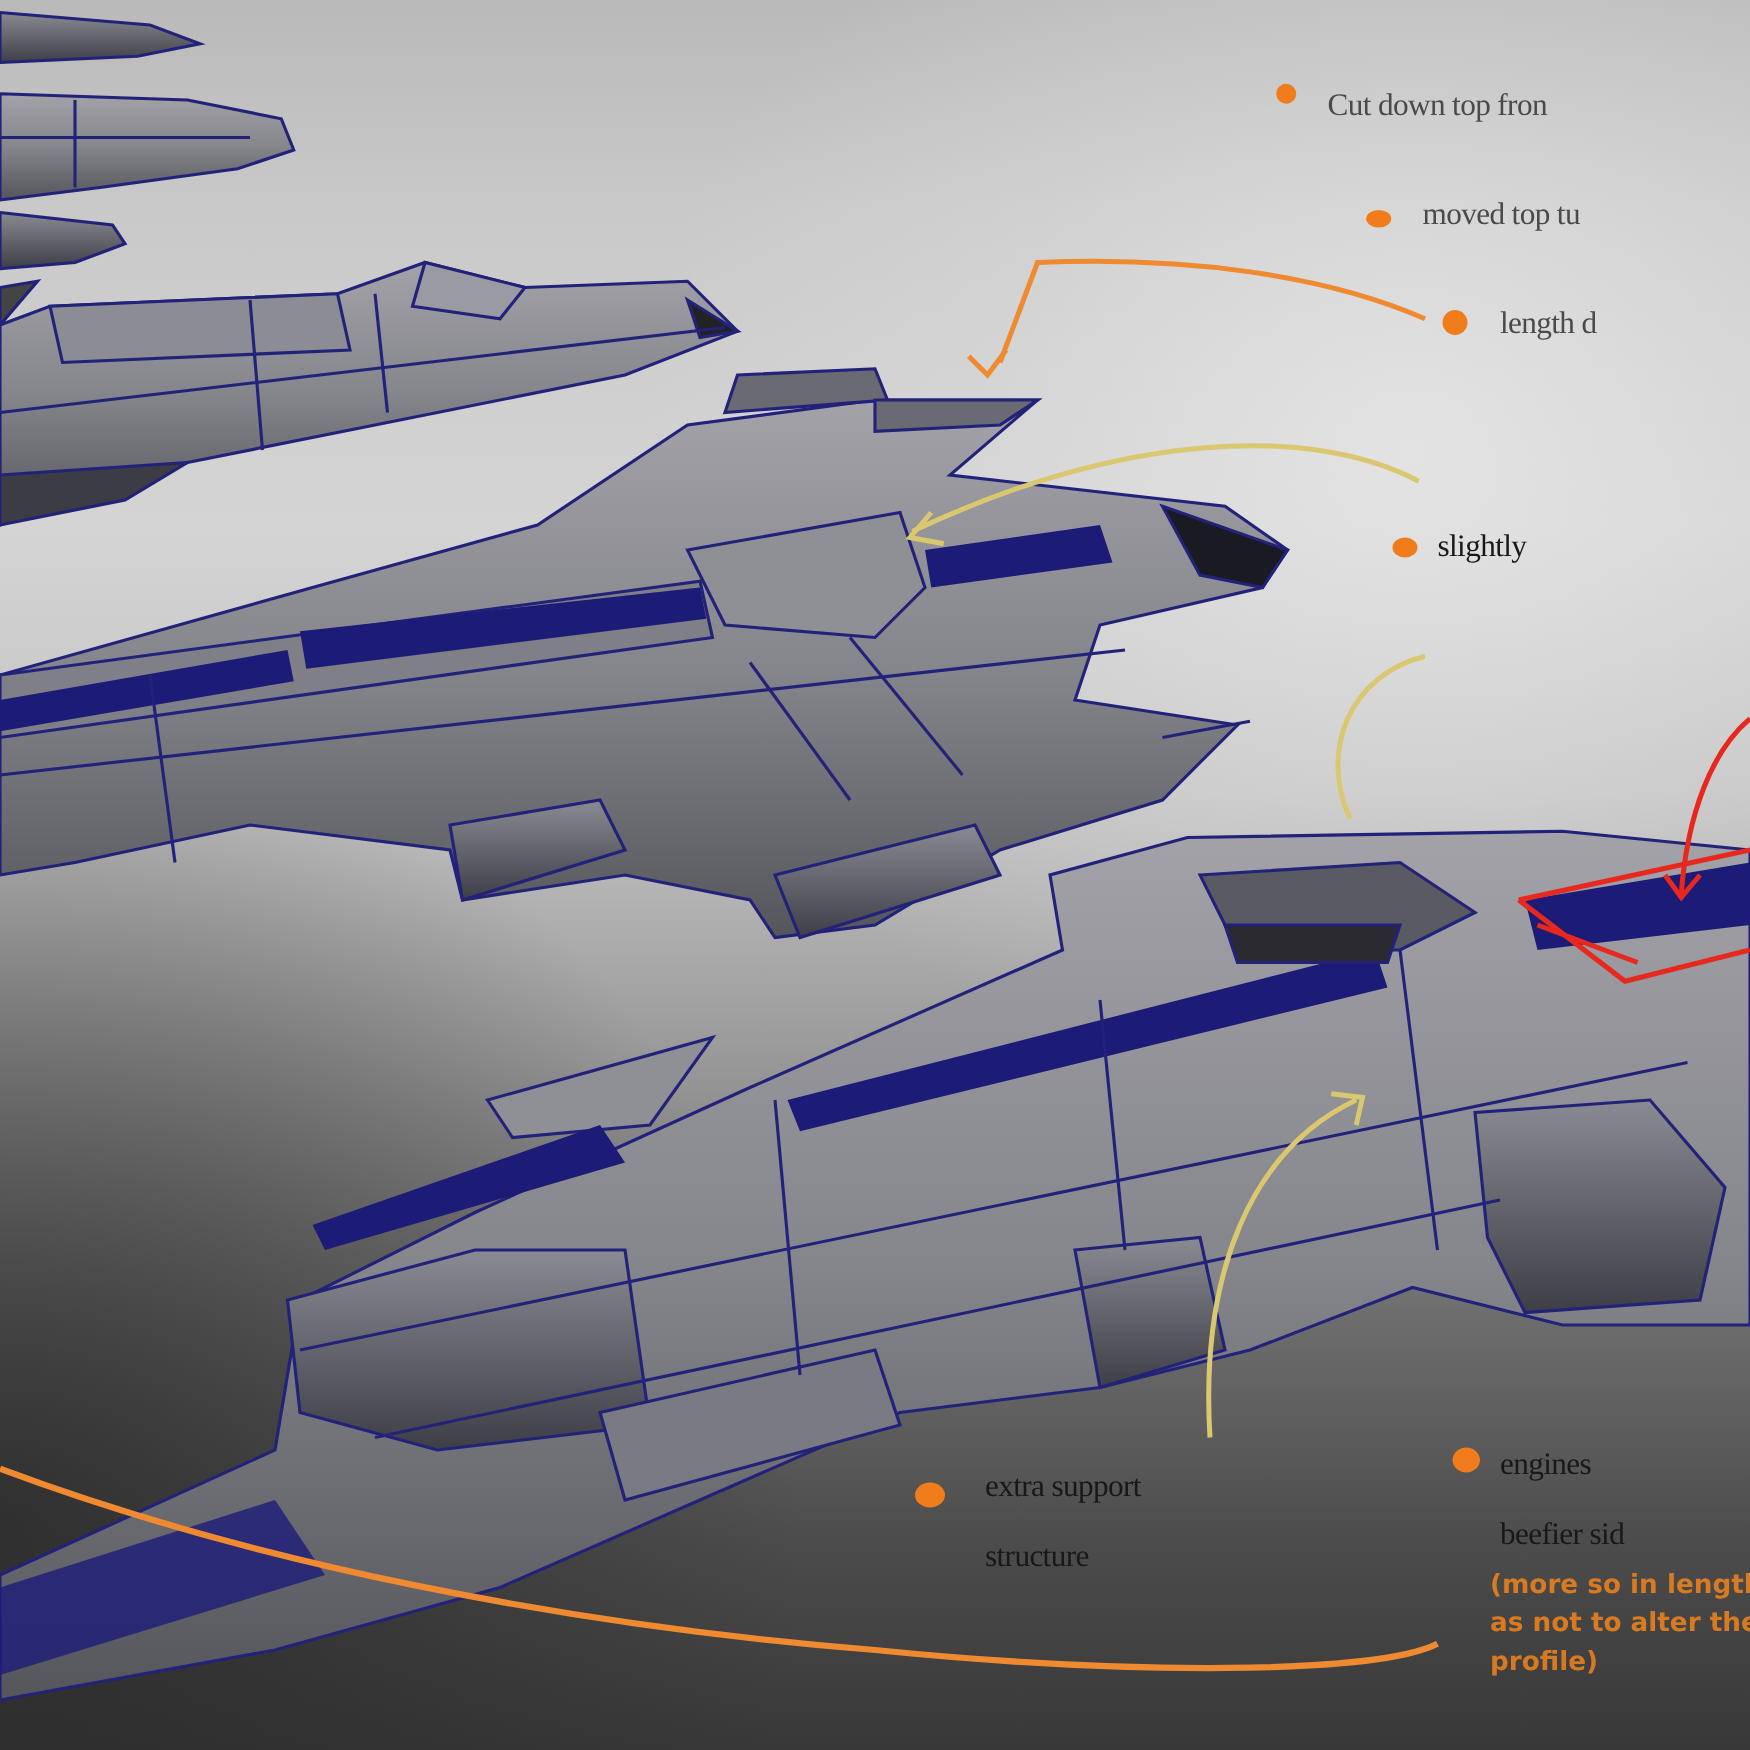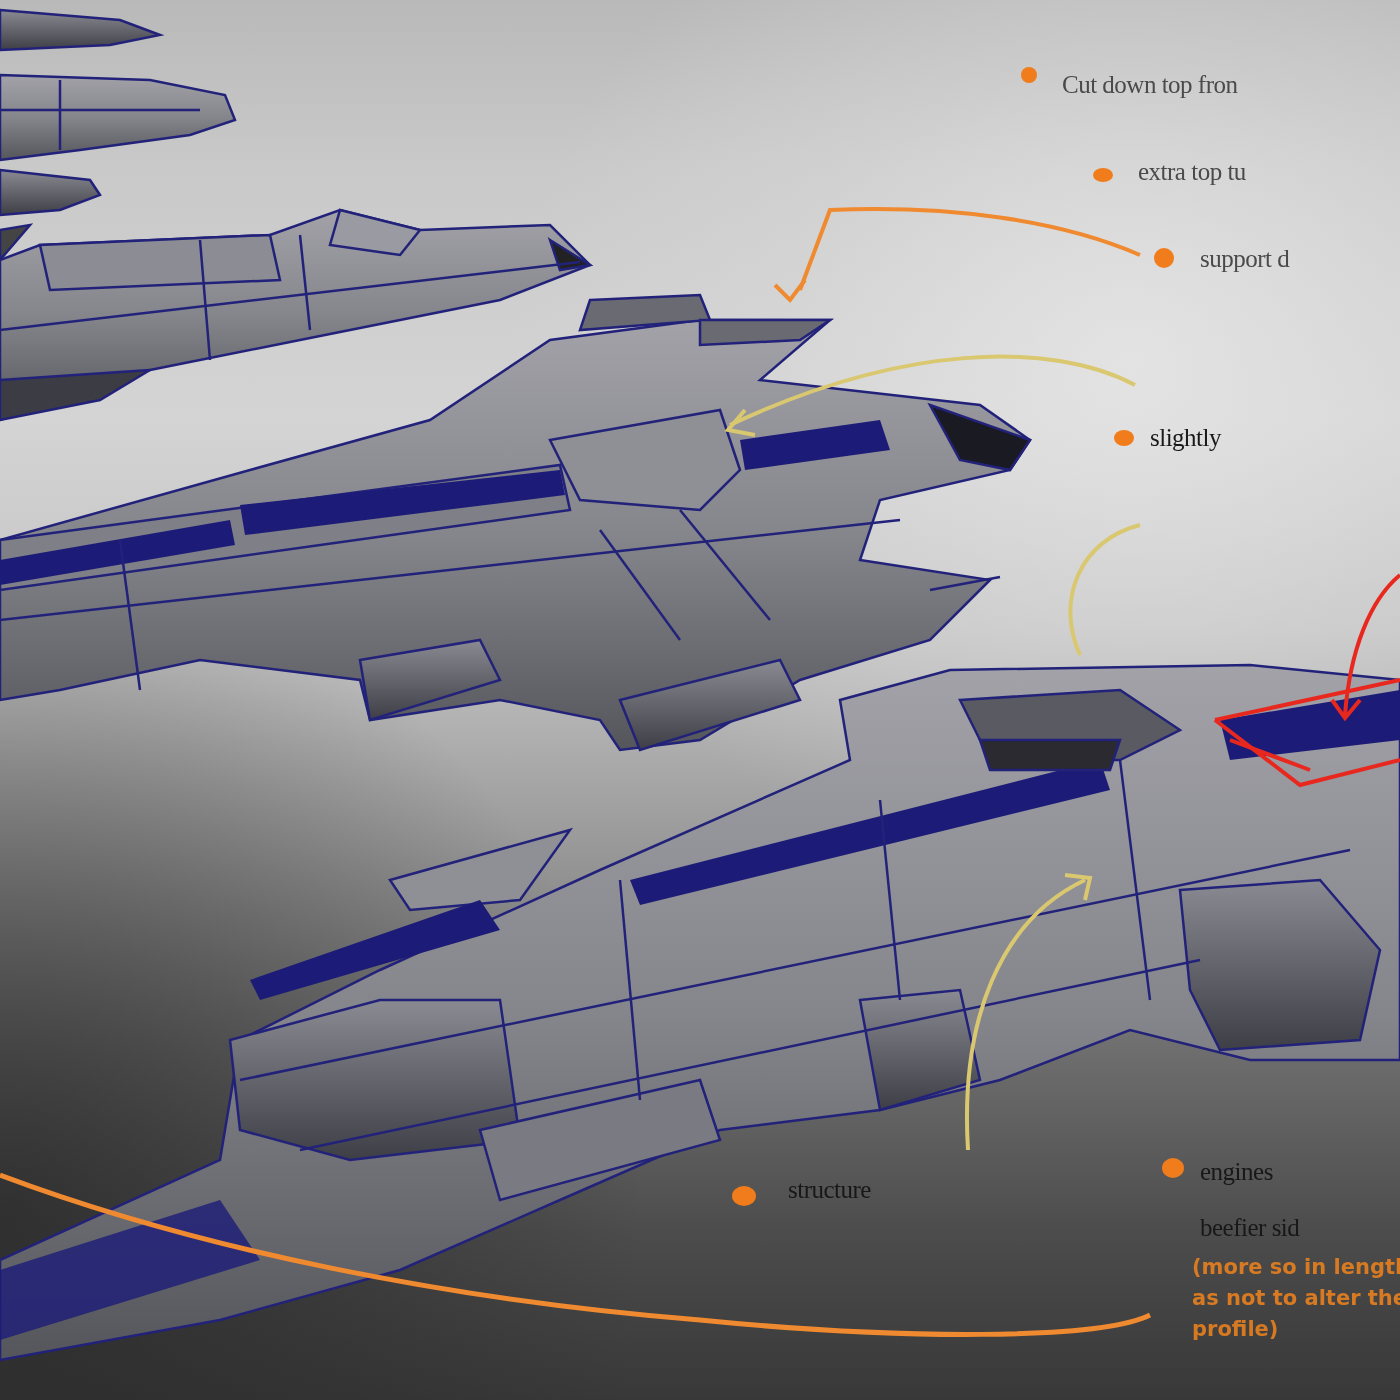--- a/index.html
+++ b/index.html
@@ -131,32 +131,33 @@
   <path d="M968 1150 C 960 1020, 1000 920, 1085 880" stroke="#d9c870" stroke-width="4" fill="none"></path>
   <path d="M1065 875 L 1090 878 L 1085 900" stroke="#d9c870" stroke-width="4" fill="none"></path>
 
   <path d="M0 1175 C 200 1250, 450 1300, 700 1320 C 900 1340, 1100 1340, 1150 1315" stroke="#f08a30" stroke-width="5" fill="none"></path>
 </svg>
 
 <div class="bullet" style="left:1021px; top:67px;"></div>
 <div class="note light" style="left:1062px; top:57px;">Cut down top fron</div>
 
 <div class="bullet" style="left:1093px; top:168px; width:20px; height:14px;"></div>
-<div class="note light" style="left:1138px; top:144px;">extra top tu</div>
+<div class="note light" style="left:1138px; top:144px;">moved top tu</div>
 
 <div class="bullet" style="left:1154px; top:248px; width:20px; height:20px;"></div>
-<div class="note light" style="left:1200px; top:231px;">support d</div>
+<div class="note light" style="left:1200px; top:231px;">length d</div>
 
 <div class="bullet" style="left:1114px; top:430px; width:20px; height:16px;"></div>
 <div class="note dark" style="left:1150px; top:410px;">
   <div>slightly</div>
 </div>
 
 <div class="bullet" style="left:732px; top:1186px; width:24px; height:20px;"></div>
 <div class="note dark" style="left:788px; top:1162px;">
+  <div>extra support</div>
   <div>structure</div>
 </div>
 
 <div class="bullet" style="left:1162px; top:1158px; width:22px; height:20px;"></div>
 <div class="note dark" style="left:1200px; top:1144px;">
   <div>engines</div>
   <div>beefier sid</div>
 </div>
 <div class="small-note" style="left:1192px; top:1252px;">
   <div>(more so in length</div>

